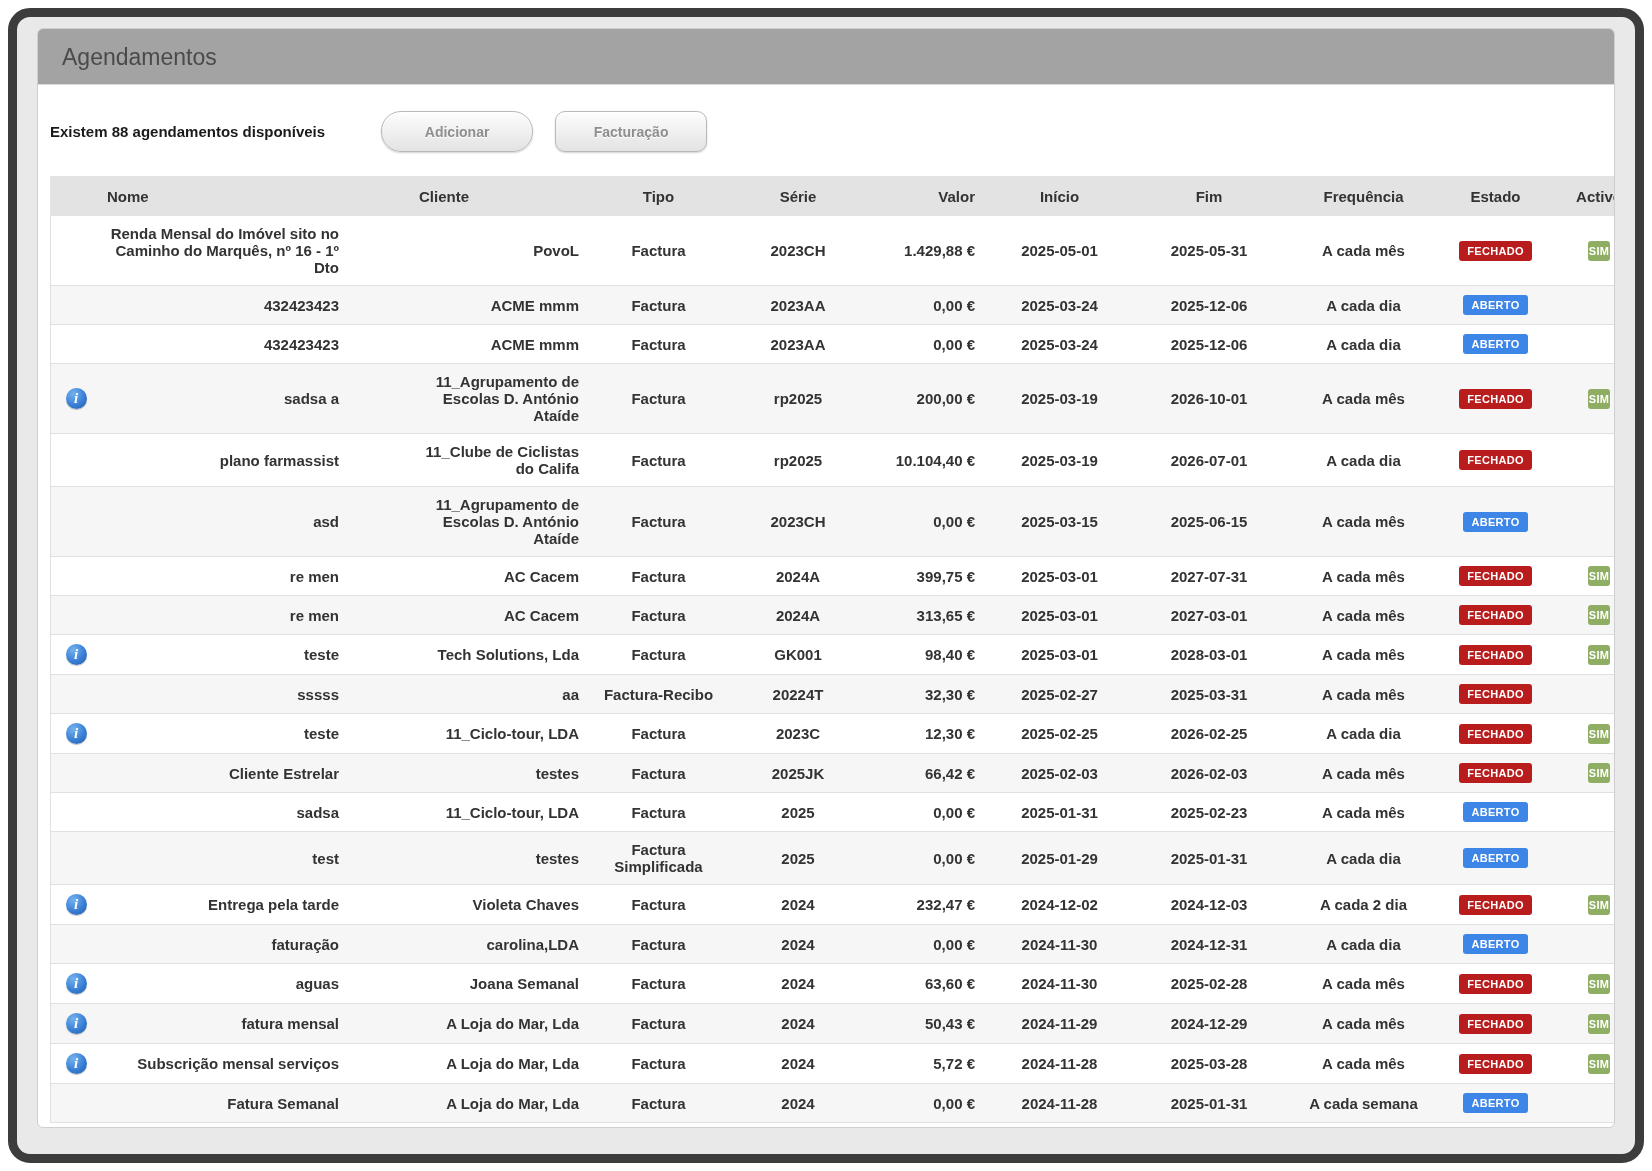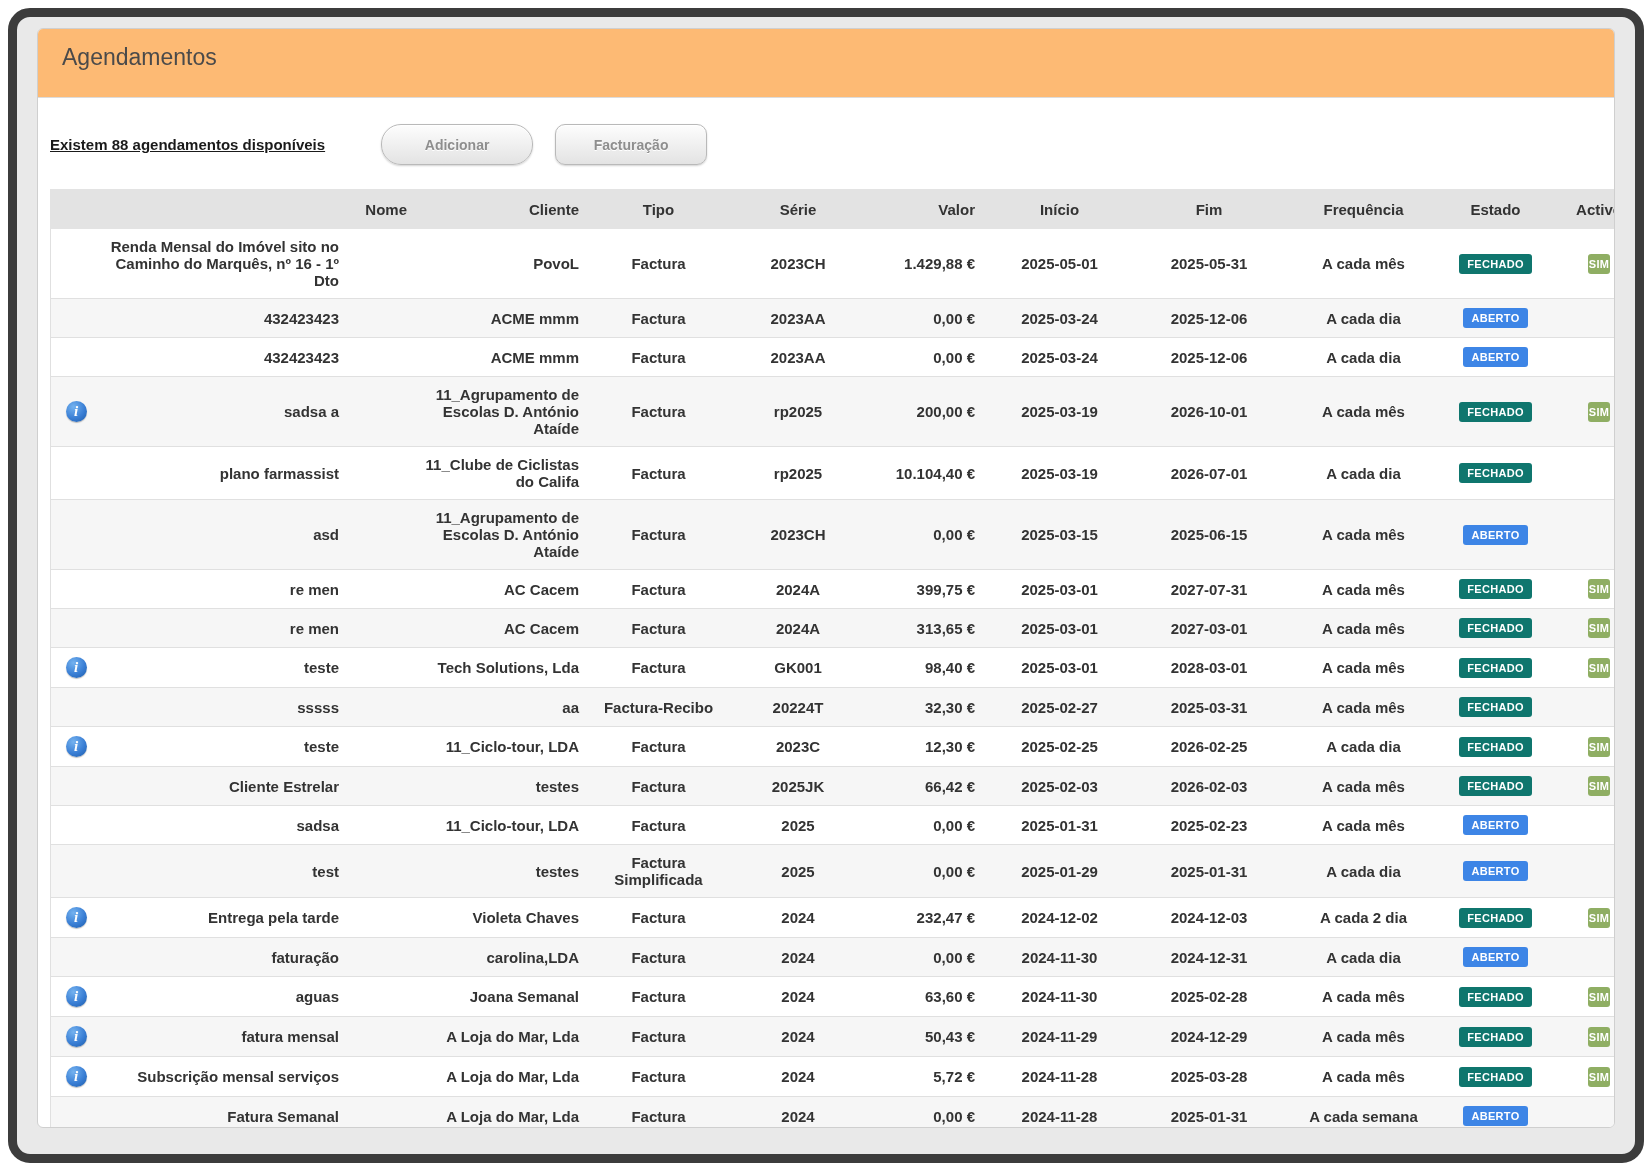--- a/index.html
+++ b/index.html
@@ -11,33 +11,33 @@
     position:absolute;left:8px;top:8px;right:8px;bottom:8px;
     border:9px solid #3c3c3c;border-radius:22px;background:#e9e9e9;
     overflow:hidden;
   }
   .panel{
     position:absolute;left:20px;top:11px;right:20px;bottom:26px;
     background:#ffffff;border:1px solid #cfcfcf;border-radius:6px;
     overflow:hidden;
   }
   .panel-header{
-    padding:15px 24px 26px 24px;
-    background:#fdba74;
+    padding:15px 24px 13px 24px;
+    background:#a3a3a3;
     border-bottom:1px solid #dcdcdc;
   }
   .panel-title{
     font-size:23px;color:#4a4a4a;font-weight:normal;margin:0;
   }
   .toolbar{
     display:flex;align-items:center;
     padding:26px 12px 24px 12px;
   }
   .summary{
-    font-size:15px;font-weight:bold;color:#1a1a1a;text-decoration:underline;
+    font-size:15px;font-weight:bold;color:#1a1a1a;
   }
   .btn{
     margin-left:0;
     width:152px;height:41px;
     border-radius:10px;
     border:1px solid #b9b9b9;
     background:linear-gradient(#fdfdfd,#e3e3e3);
     box-shadow:0 1px 2px rgba(0,0,0,0.18), inset 0 1px 0 #ffffff;
     color:#8e8e8e;font-weight:bold;font-size:14px;
     font-family:"Liberation Sans", sans-serif;
@@ -69,38 +69,38 @@
   .c1{width:300px;text-align:right;}
   .c2{width:160px;text-align:right;}
   .c3{width:135px;text-align:center;}
   .c4{width:120px;text-align:center;}
   .c5{width:105px;text-align:right;}
   .c6{width:145px;text-align:center;}
   .c7{width:130px;text-align:center;}
   .c8{width:155px;text-align:center;}
   .c9{width:85px;text-align:center;}
   .c10{width:98px;text-align:center;}
-  th.c1,th.c2{text-align:right;}
+  th.c1,th.c2{text-align:left;}
   .nome-inner{max-width:232px;}
 
   .info-icon{
     display:inline-flex;align-items:center;justify-content:center;
     width:21px;height:21px;border-radius:50%;
     background:radial-gradient(circle at 35% 28%, #74b2ef 0%, #3a7fd5 55%, #1c5aa8 100%);
     color:#fff;font-family:"Liberation Serif", serif;
     font-style:italic;font-weight:bold;font-size:15px;line-height:1;
     box-shadow:0 1px 1px rgba(0,0,0,0.25);
     cursor:pointer;
   }
   .badge{
     display:inline-block;color:#fff;font-size:11px;font-weight:bold;
     padding:4px 8px;border-radius:3px;letter-spacing:0.3px;
     white-space:nowrap;
   }
-  .badge.fechado{background:#0f766e;}
+  .badge.fechado{background:#b91c1c;}
   .badge.aberto{background:#3d85e6;}
   .badge.sim{background:#8fae63;padding:4px 1px;}
 </style>
 </head>
 <body>
 
 <div class="frame">
   <div class="panel">
 
     <div class="panel-header">

